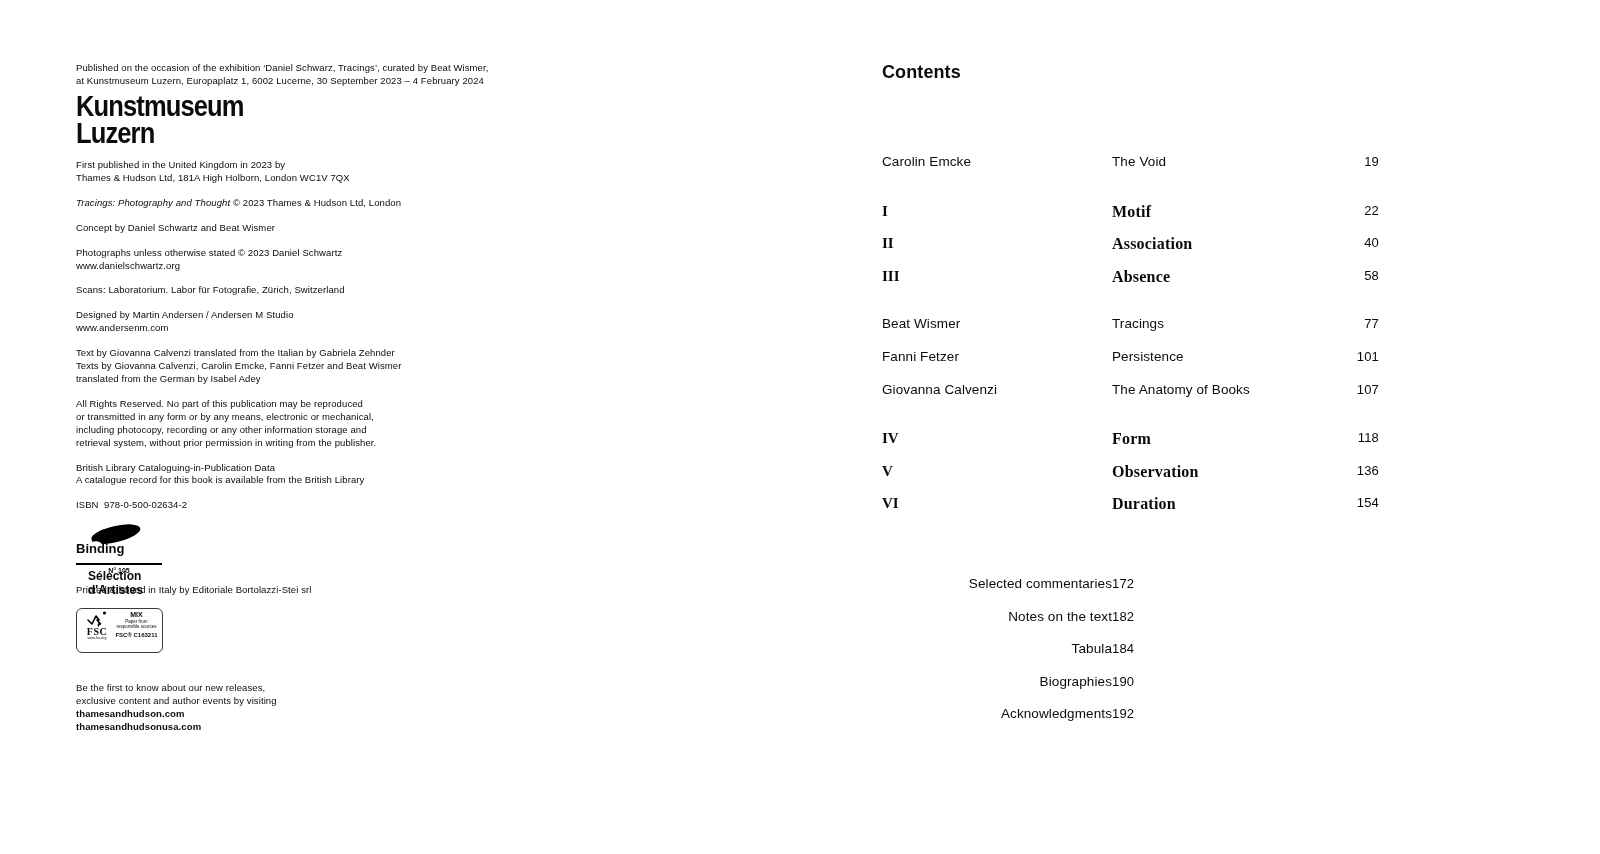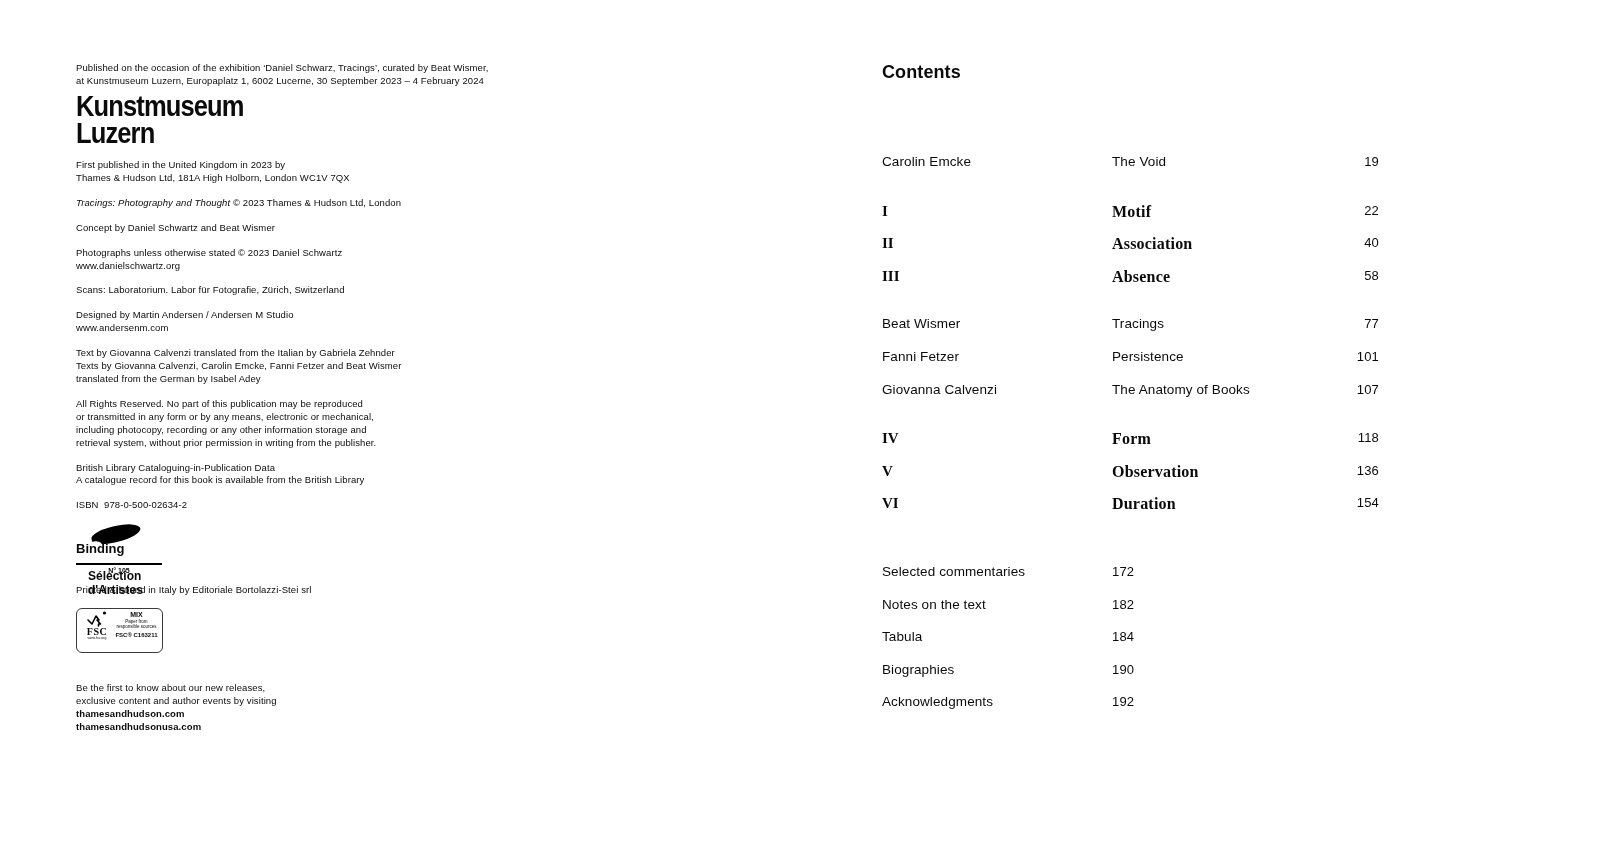--- a/index.html
+++ b/index.html
@@ -51,21 +51,21 @@
   .toc-section { margin-top:16px; }
   .toc-section:first-child { margin-top:0; }
   .toc-row { display:flex; height:32.6px; align-items:flex-start; }
   .toc-col1 { width:230px; flex:none; }
   .toc-col2 { flex:1; }
   .toc-page { flex:none; width:60px; text-align:right; font-size:13px; letter-spacing:.2px; }
   .sans .toc-col1, .sans .toc-col2 { font-size:13.5px; letter-spacing:.1px; }
   .serif .toc-col1 { font-family:"Liberation Serif", serif; font-weight:700; font-size:15px; }
   .serif .toc-col2 { font-family:"Liberation Serif", serif; font-weight:700; font-size:16px;
                      letter-spacing:.2px; }
-  .backmatter { margin-top:36px; }
+  .backmatter { margin-top:48px;text-align:right; }
   .bm-row { display:flex; height:32.6px; align-items:flex-start; }
   .bm-label { width:230px; flex:none; font-size:13.5px; letter-spacing:.1px; }
   .bm-page { font-size:13px; letter-spacing:.2px; }
 </style>
 </head>
 <body>
 
 <div class="left-page">
   <div class="exh-note">
     <div>Published on the occasion of the exhibition ‘Daniel Schwarz, Tracings’, curated by Beat Wismer,</div>

